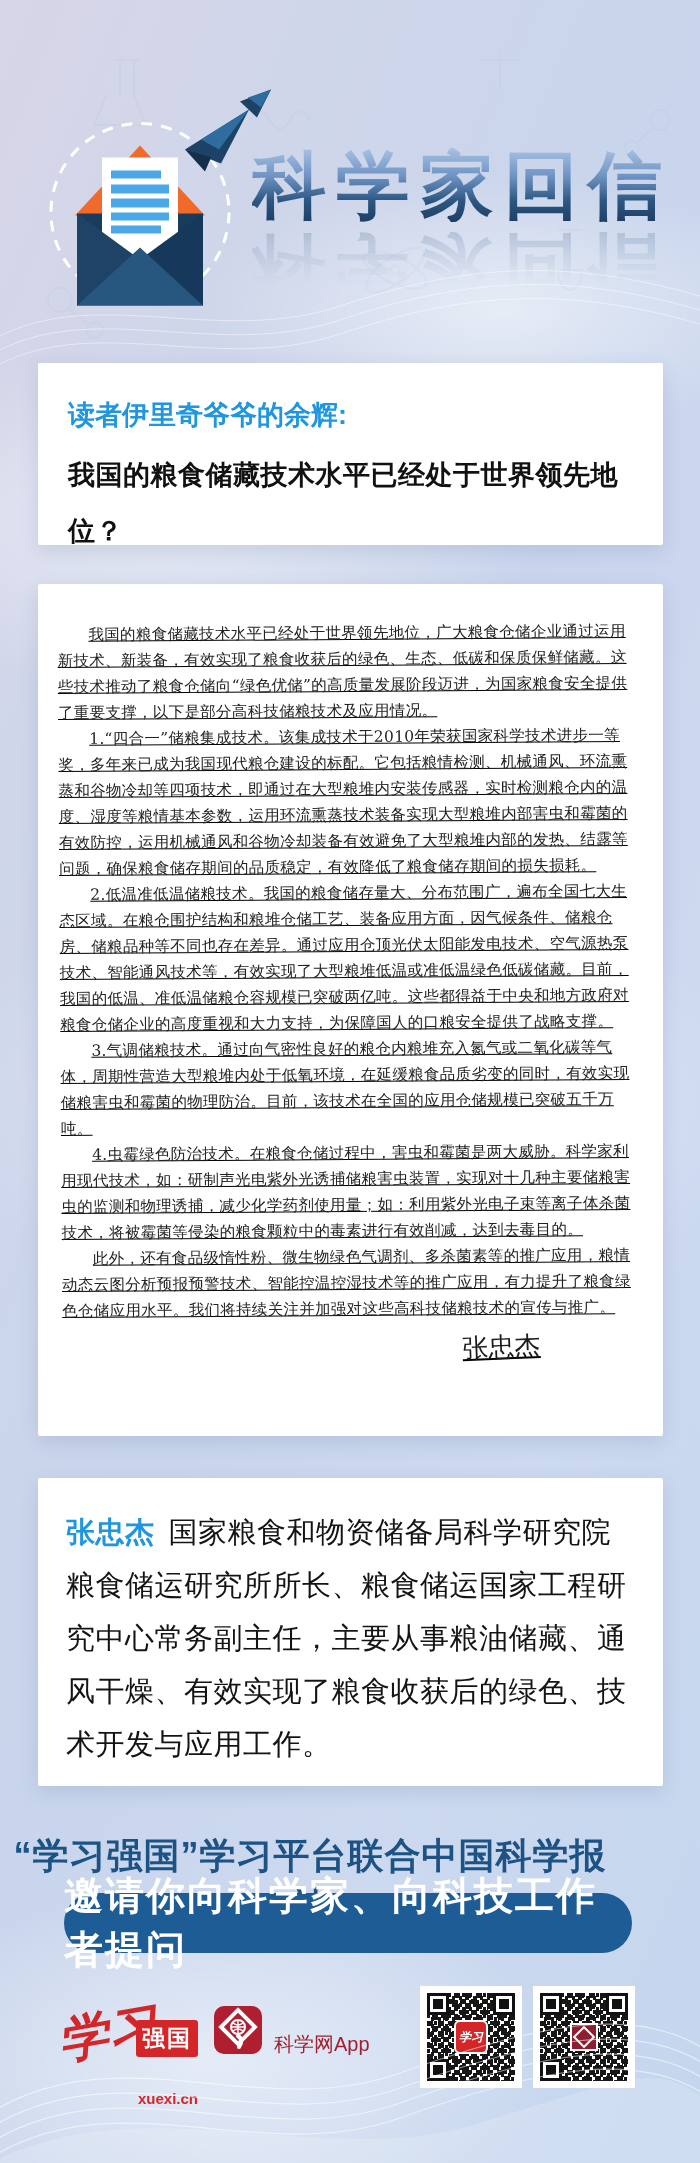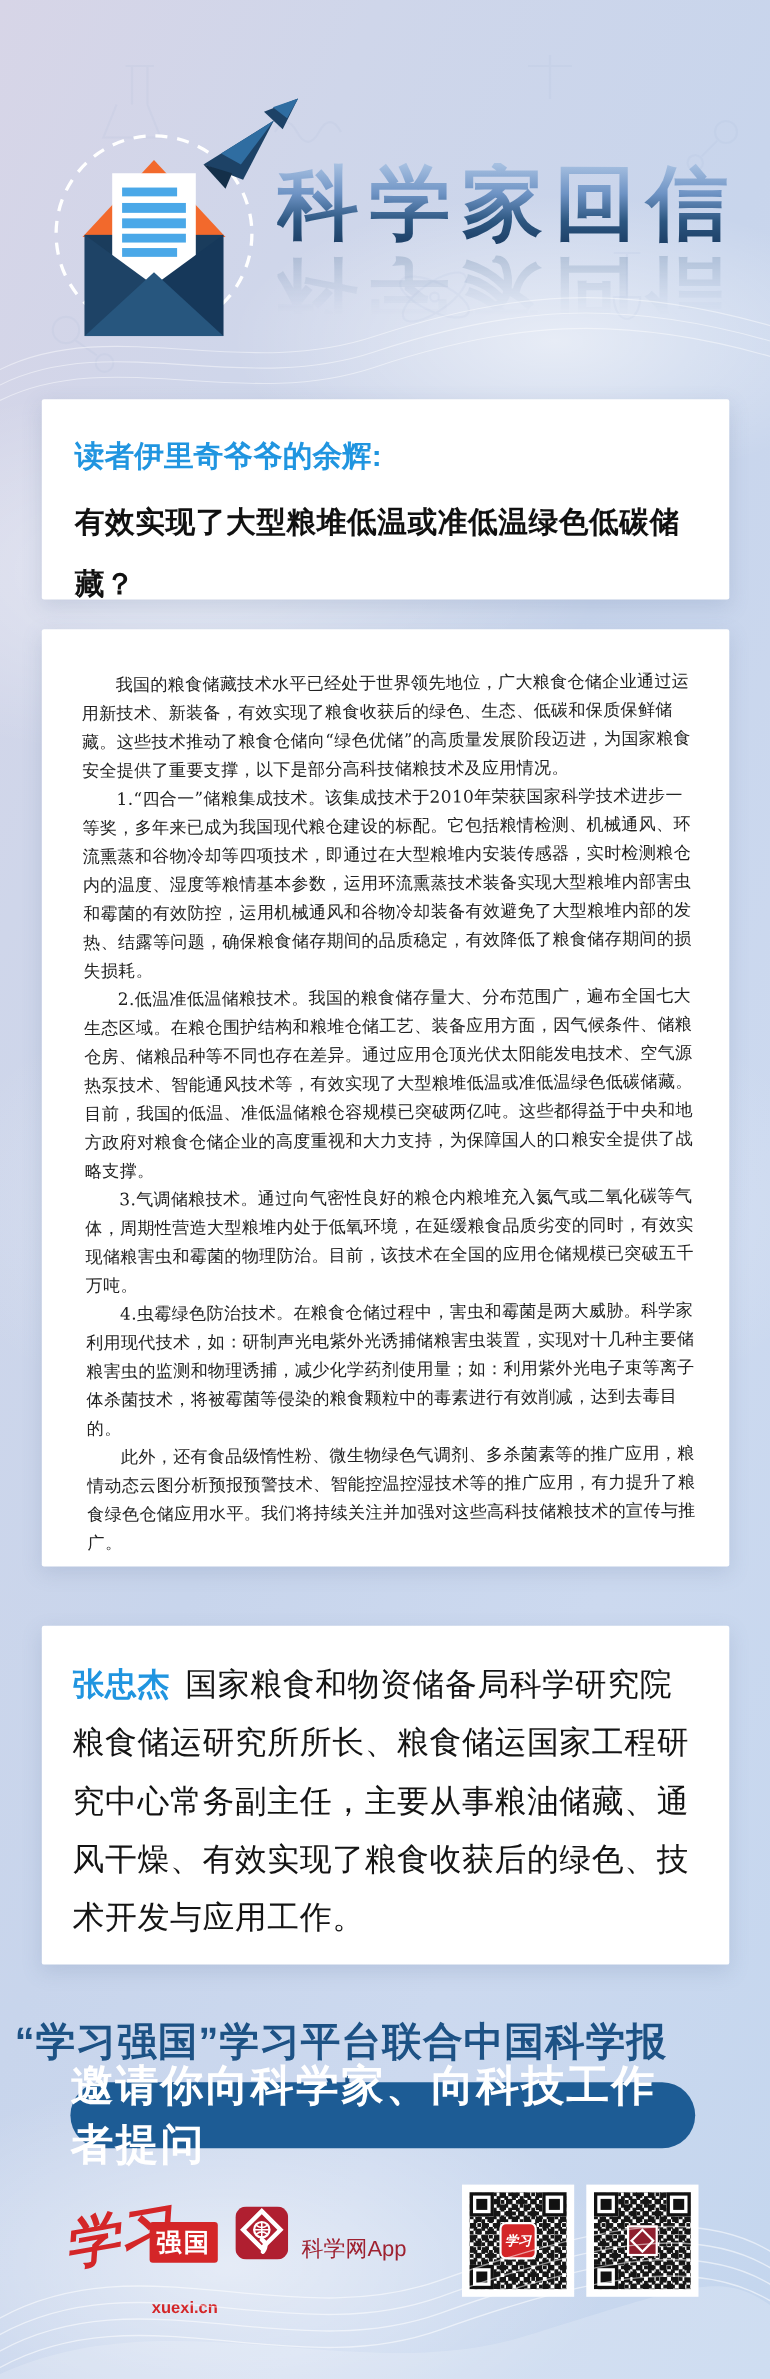--- a/index.html
+++ b/index.html
@@ -30,21 +30,21 @@
     background:linear-gradient(180deg,#a9c2e2 0%,#56779f 60%,#2c5680 100%);
     -webkit-background-clip:text;background-clip:text;color:transparent;
     -webkit-mask-image:linear-gradient(to top,rgba(0,0,0,.9),transparent 75%);
     mask-image:linear-gradient(to top,rgba(0,0,0,.9),transparent 75%);}
   
   .card{position:absolute;left:38px;width:625px;background:#fff;border-radius:2px;
     box-shadow:0 6px 18px rgba(90,110,150,.18);}
   .question-card{top:363px;height:182px;padding:34px 30px 0 30px;box-sizing:border-box;}
   .reader-name{color:#2095e0;font-size:27px;font-weight:700;margin:0 0 14px 0;}
   .question-text{color:#111;font-size:27px;font-weight:700;line-height:56px;margin:0;letter-spacing:.5px;}
-  .letter-card{top:572px;height:852px;padding:36px 30px 0 39px;box-sizing:border-box;overflow:hidden;}
+  .letter-card{top:584px;height:852px;padding:36px 30px 0 22px;box-sizing:border-box;overflow:hidden;text-decoration:underline;}
   .letter-body{transform:rotate(-.4deg);}
   .letter-body p{margin:0;padding:0;text-indent:2em;
     font-family:"DejaVu Serif","Liberation Serif",serif;
     color:#222;font-size:15.5px;line-height:26px;letter-spacing:.3px;}
   .signature{margin-top:14px;padding-right:95px;text-align:right;
     font-family:"DejaVu Serif","Liberation Serif",serif;
     font-size:26px;color:#1b1b1b;transform:rotate(-2deg);}
   .bio-card{top:1478px;height:308px;padding:28px 28px 0 28px;box-sizing:border-box;}
   .bio-text{margin:0;font-size:29px;line-height:53px;color:#141414;letter-spacing:.5px;}
   .scientist-name{color:#2095e0;font-weight:700;margin-right:14px;}
@@ -125,21 +125,21 @@
         <polygon points="213,10 236,2 226,20" fill="#2f6da1"></polygon>
       </g>
     </svg>
   </div>
 
   <div class="page-title">科学家回信</div>
   <div class="title-reflection">科学家回信</div>
 
   <section class="card question-card">
     <h2 class="reader-name">读者伊里奇爷爷的余辉:</h2>
-    <p class="question-text">有效实现了大型粮堆低温或准低温绿色低碳储藏？</p>
+    <p class="question-text">我国的粮食储藏技术水平已经处于世界领先地位？</p>
   </section>
 
   <section class="card letter-card">
     <div class="letter-body">
       <p>我国的粮食储藏技术水平已经处于世界领先地位，广大粮食仓储企业通过运用新技术、新装备，有效实现了粮食收获后的绿色、生态、低碳和保质保鲜储藏。这些技术推动了粮食仓储向“绿色优储”的高质量发展阶段迈进，为国家粮食安全提供了重要支撑，以下是部分高科技储粮技术及应用情况。</p>
       <p>1.“四合一”储粮集成技术。该集成技术于2010年荣获国家科学技术进步一等奖，多年来已成为我国现代粮仓建设的标配。它包括粮情检测、机械通风、环流熏蒸和谷物冷却等四项技术，即通过在大型粮堆内安装传感器，实时检测粮仓内的温度、湿度等粮情基本参数，运用环流熏蒸技术装备实现大型粮堆内部害虫和霉菌的有效防控，运用机械通风和谷物冷却装备有效避免了大型粮堆内部的发热、结露等问题，确保粮食储存期间的品质稳定，有效降低了粮食储存期间的损失损耗。</p>
       <p>2.低温准低温储粮技术。我国的粮食储存量大、分布范围广，遍布全国七大生态区域。在粮仓围护结构和粮堆仓储工艺、装备应用方面，因气候条件、储粮仓房、储粮品种等不同也存在差异。通过应用仓顶光伏太阳能发电技术、空气源热泵技术、智能通风技术等，有效实现了大型粮堆低温或准低温绿色低碳储藏。目前，我国的低温、准低温储粮仓容规模已突破两亿吨。这些都得益于中央和地方政府对粮食仓储企业的高度重视和大力支持，为保障国人的口粮安全提供了战略支撑。</p>
       <p>3.气调储粮技术。通过向气密性良好的粮仓内粮堆充入氮气或二氧化碳等气体，周期性营造大型粮堆内处于低氧环境，在延缓粮食品质劣变的同时，有效实现储粮害虫和霉菌的物理防治。目前，该技术在全国的应用仓储规模已突破五千万吨。</p>
       <p>4.虫霉绿色防治技术。在粮食仓储过程中，害虫和霉菌是两大威胁。科学家利用现代技术，如：研制声光电紫外光诱捕储粮害虫装置，实现对十几种主要储粮害虫的监测和物理诱捕，减少化学药剂使用量；如：利用紫外光电子束等离子体杀菌技术，将被霉菌等侵染的粮食颗粒中的毒素进行有效削减，达到去毒目的。</p>
       <p>此外，还有食品级惰性粉、微生物绿色气调剂、多杀菌素等的推广应用，粮情动态云图分析预报预警技术、智能控温控湿技术等的推广应用，有力提升了粮食绿色仓储应用水平。我们将持续关注并加强对这些高科技储粮技术的宣传与推广。</p>

